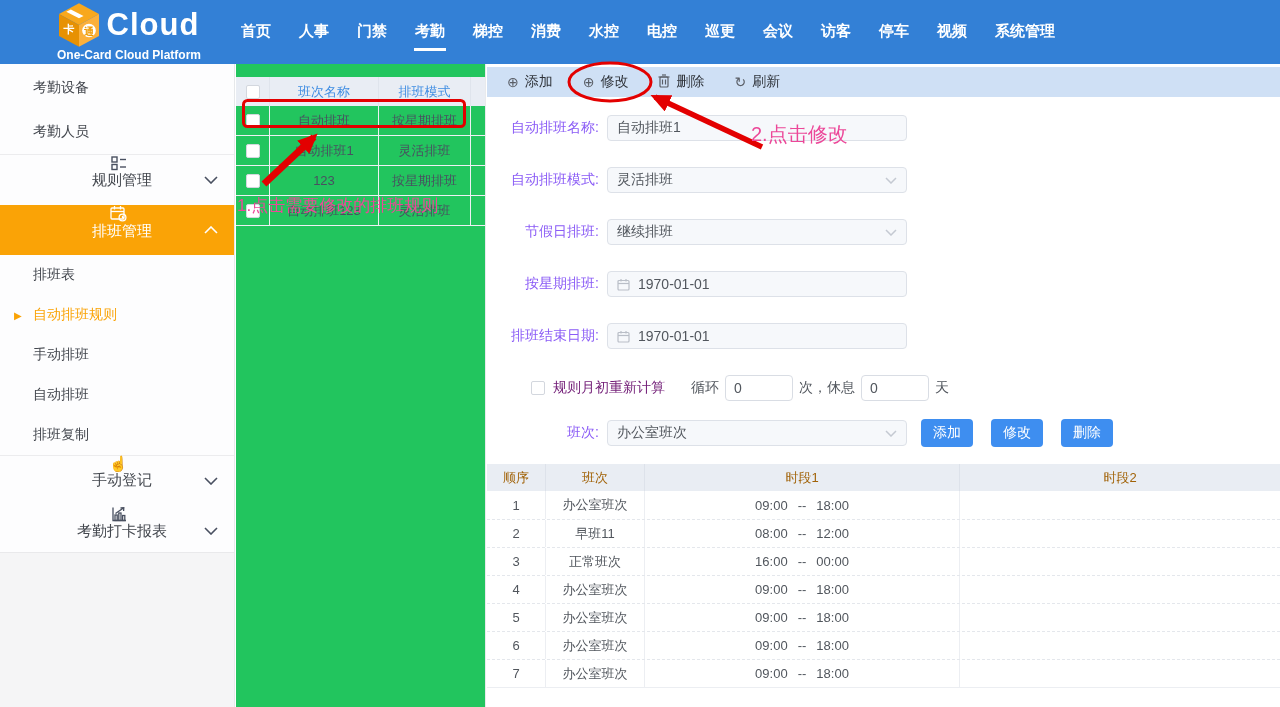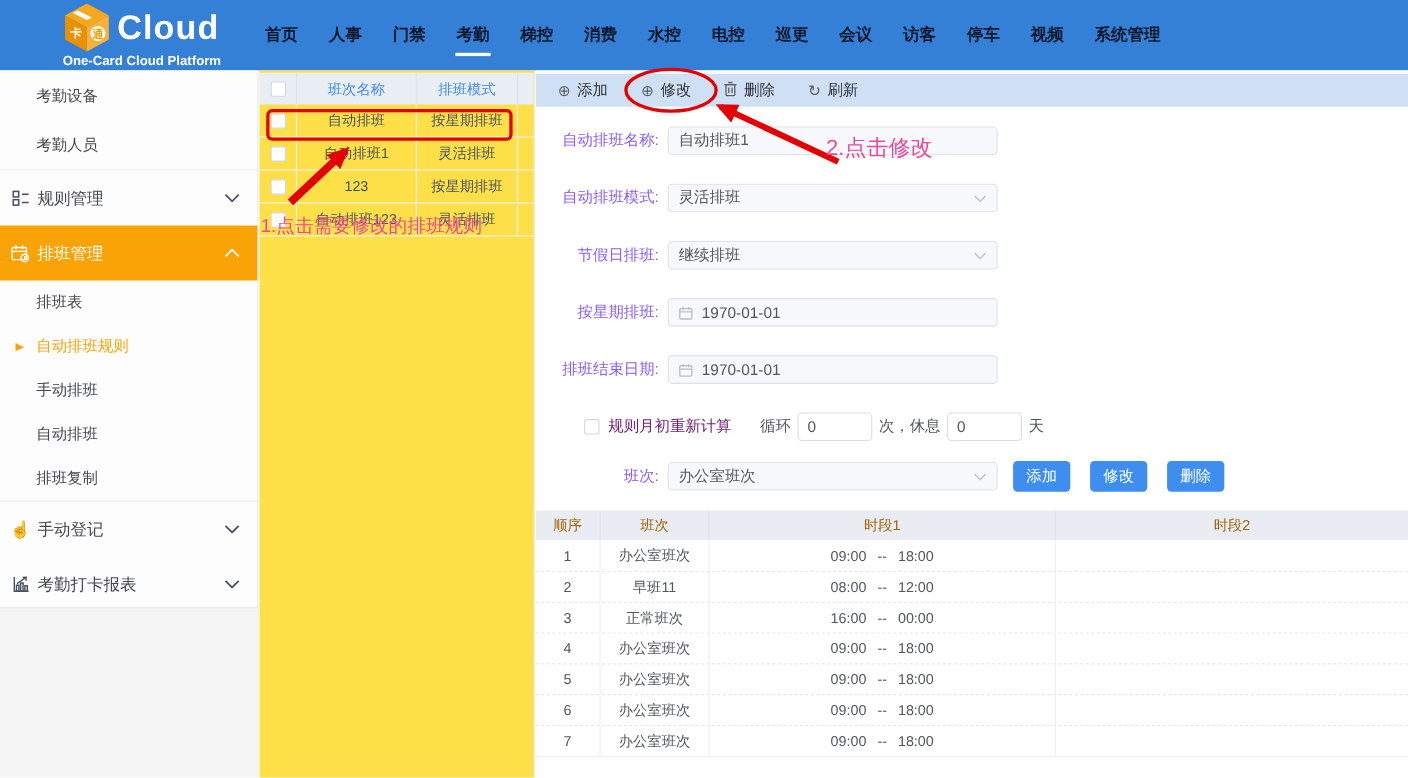--- a/index.html
+++ b/index.html
@@ -6,41 +6,41 @@
   html,body { width:1280px; height:707px; overflow:hidden; }
   body { font-family:"Liberation Sans", sans-serif; background:#fff; position:relative; }
 
   
   .navbar { position:absolute; left:0; top:0; width:1280px; height:64px; background:#3380d6; display:flex; align-items:center; }
   .logo-block { width:206px; margin-left:26px; display:flex; flex-direction:column; align-items:center; }
   .logo-row { display:flex; align-items:center; gap:8px; }
   .logo-title { color:#fff; font-size:31px; font-weight:bold; letter-spacing:1px; }
   .logo-sub { color:#fff; font-size:12px; font-weight:bold; margin-top:1px; }
   .nav-menu { display:flex; align-items:center; gap:26px; margin-left:8px; }
-  .nav-item { color:#0f172a; font-size:15px; font-weight:bold; cursor:pointer; padding:9px 1px 7px; border-bottom:3px solid transparent; }
+  .nav-item { color:#ffffff; font-size:15px; font-weight:bold; cursor:pointer; padding:9px 1px 7px; border-bottom:3px solid transparent; }
   .nav-item.active { border-bottom-color:#fff; }
 
   
   .sidebar { position:absolute; left:0; top:64px; width:235px; height:643px; background:#fdfdfe; border-right:1px solid #e6e8ea; }
   .side-pad { height:2px; }
   .srow { position:relative; display:flex; align-items:center; padding-left:33px; color:#43474e; font-size:14px; cursor:pointer; }
   .srow.item { height:44px; }
-  .srow.group { height:50px; font-size:15px; padding-left:10px; }
+  .srow.group { height:50px; font-size:15px; padding-left:10px;flex-direction:column; }
   .srow.group .gicon { width:17px; margin-right:7px; display:flex; align-items:center; justify-content:center; }
   .srow.group.active { background:#faa306; color:#fff; }
   .srow.sub { height:40px; }
   .srow.sub.selected { color:#faa306; }
   .sel-arrow { position:absolute; left:14px; top:50%; transform:translateY(-50%); font-size:10px; color:#faa306; }
   .chev { position:absolute; right:16px; top:50%; transform:translateY(-50%); display:flex; }
   .sdivider { height:1px; background:#ececee; }
   .side-filler { position:absolute; left:0; top:488px; width:234px; bottom:0; background:#f5f5f6; border-top:1px solid #e9e9eb; }
   .hand-glyph { font-size:15px; line-height:1; }
 
   
-  .list-panel { position:absolute; left:236px; top:64px; width:250px; height:643px; background:#fde047; border-right:1px solid #e8eaec; padding-top:2px; }
+  .list-panel { position:absolute; left:236px; top:64px; width:250px; height:643px; background:#22c55e; border-right:1px solid #e8eaec; padding-top:13px; }
   .list-header { height:29px; background:#e9edf4; display:flex; align-items:center; color:#3e8ce2; font-size:13px; }
   .lrow { height:30px; display:flex; align-items:center; border-bottom:1px solid #eef0f3; color:#495060; font-size:13px; cursor:pointer; }
   .lc-check { width:34px; display:flex; align-items:center; justify-content:center; align-self:stretch; border-right:1px solid #eef0f3; }
   .lc-name { width:109px; text-align:center; align-self:stretch; display:flex; align-items:center; justify-content:center; border-right:1px solid #eef0f3; }
   .lc-mode { width:92px; text-align:center; align-self:stretch; display:flex; align-items:center; justify-content:center; border-right:1px solid #eef0f3; }
   .list-header .lc-check, .list-header .lc-name, .list-header .lc-mode { border-right-color:#dfe4ec; }
   .checkbox { width:14px; height:14px; background:#fff; border:1px solid #d3d7de; border-radius:2px; }
 
   
   .main-panel { position:absolute; left:487px; top:64px; width:793px; height:643px; background:#fff; padding-top:3px; }

